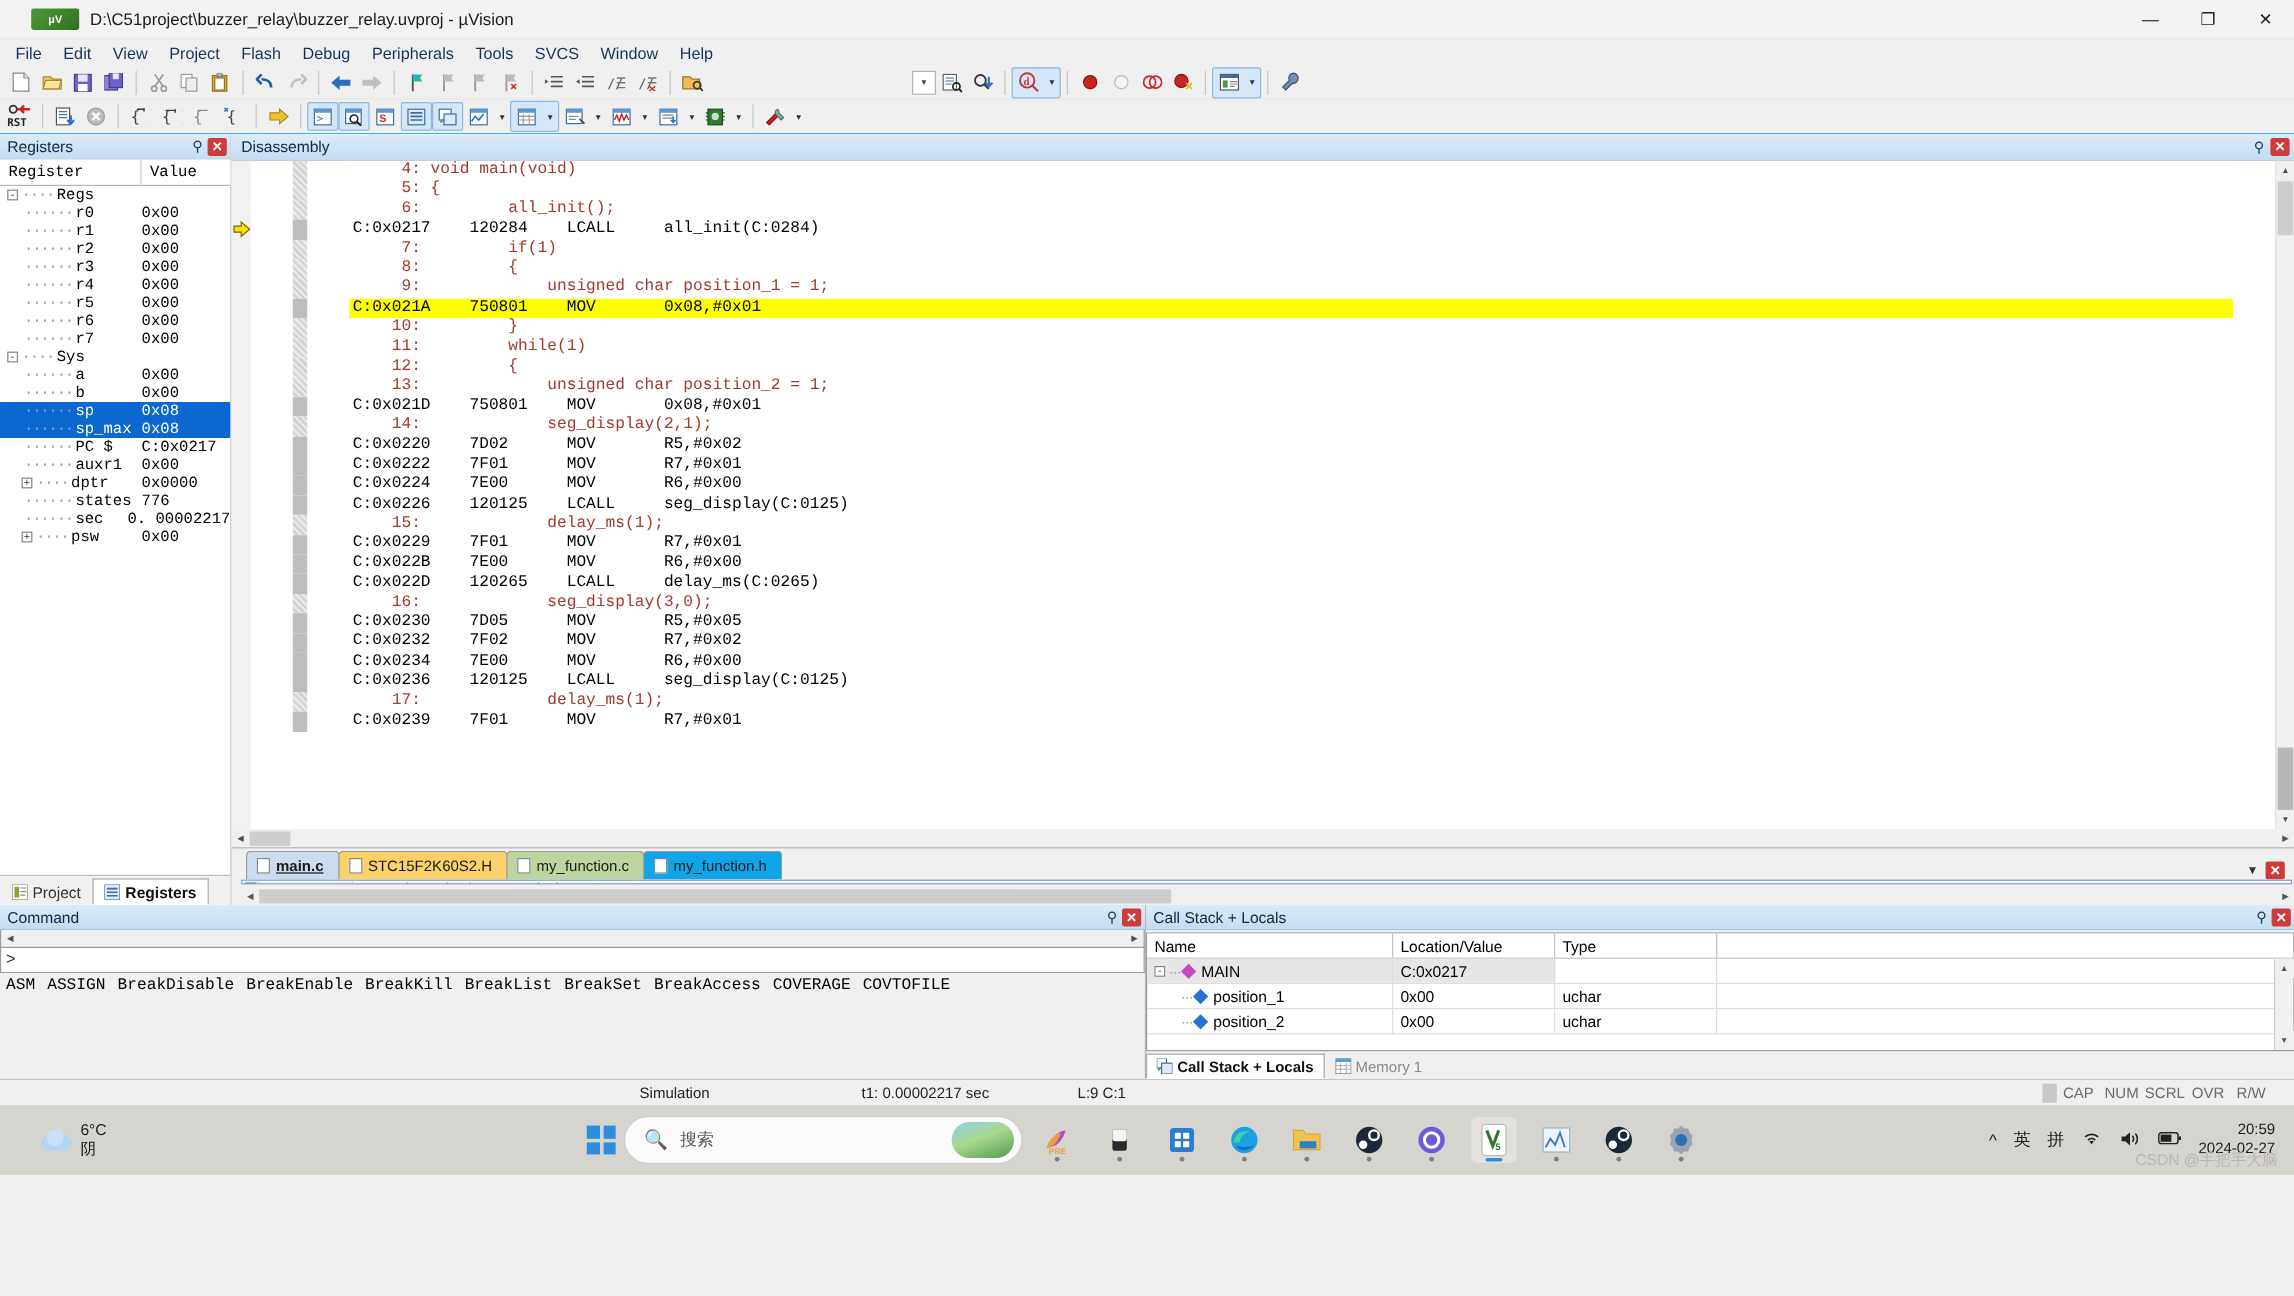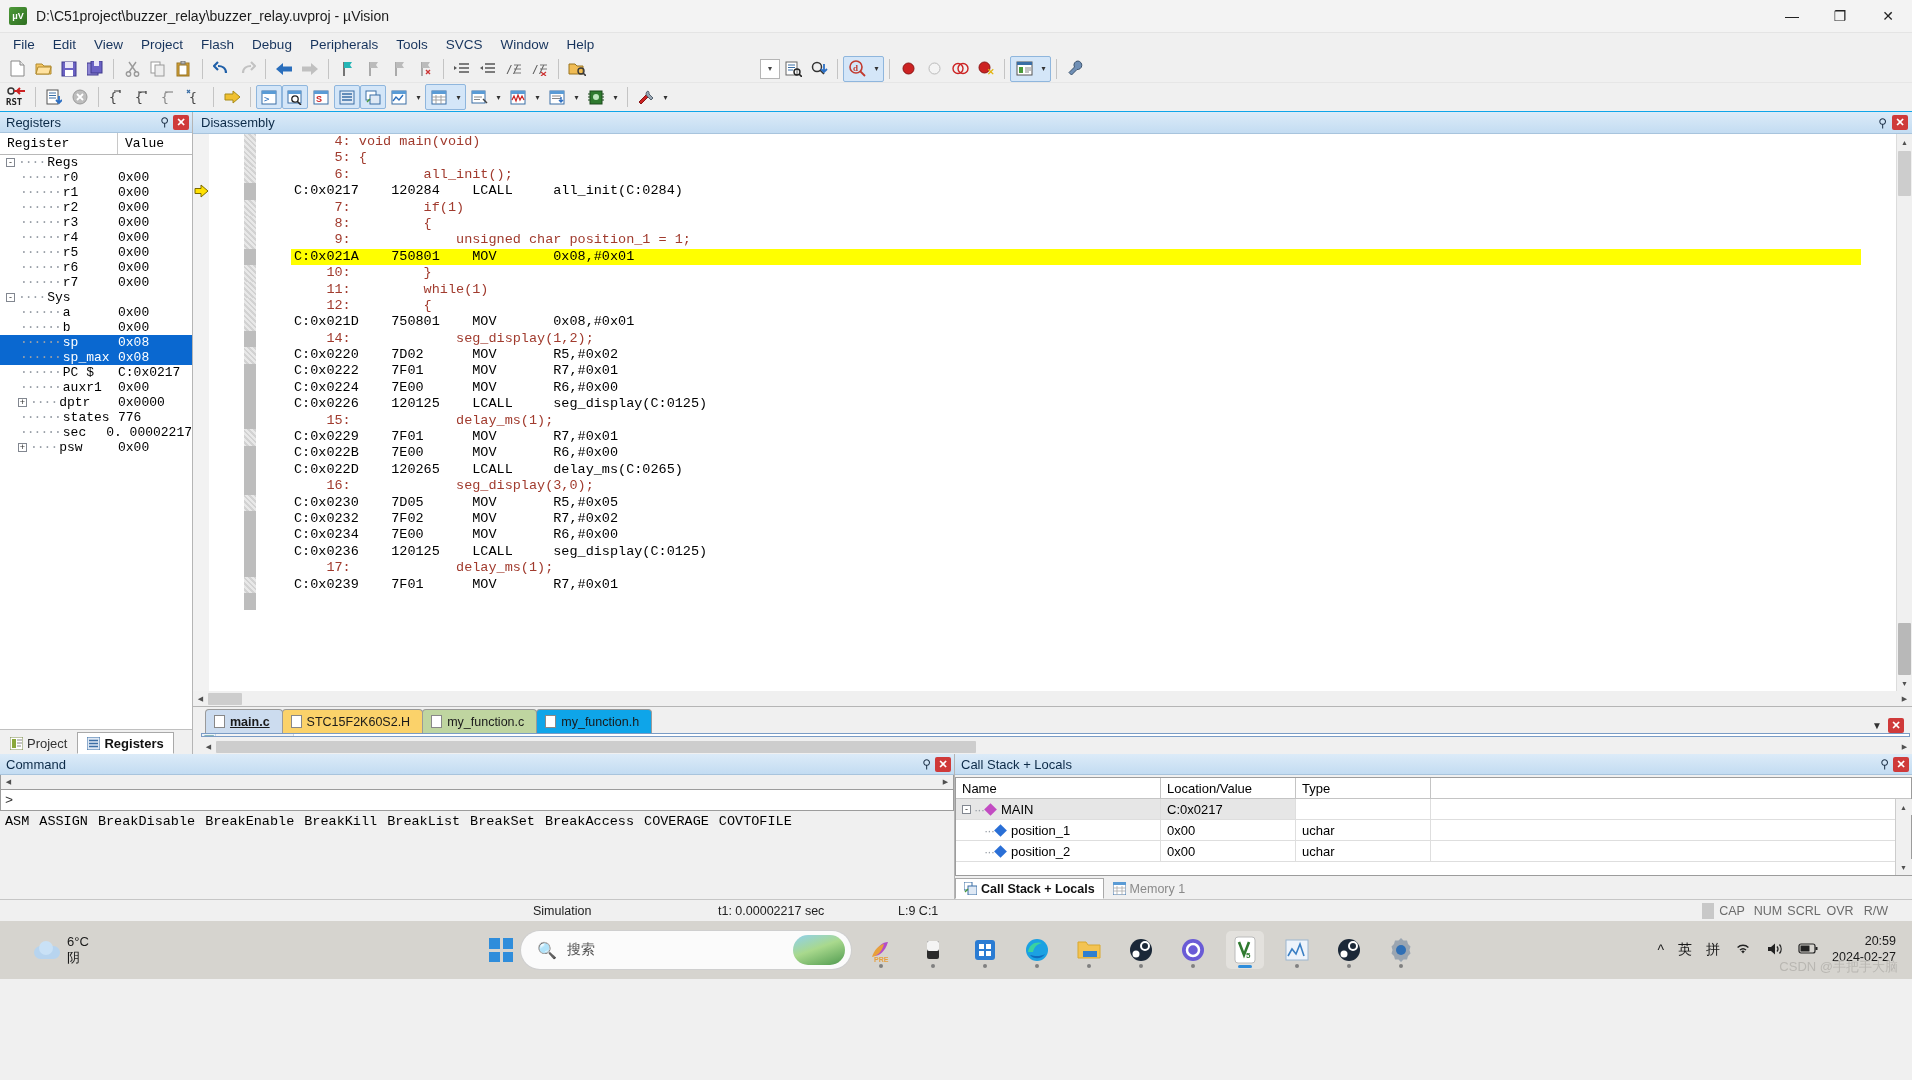--- a/index.html
+++ b/index.html
@@ -12,21 +12,21 @@
     overflow:hidden;
     user-select:none;
   }
 
   
   #titlebar {
     height:33px; background:#f3f3f3; display:flex; align-items:center;
     border-bottom:1px solid #e4e4e4;
   }
   #app-icon {
-    width:18px; height:18px; margin-left:9px; margin-right:9px;
+    width:40px; height:18px; margin-left:26px; margin-right:9px;
     background:linear-gradient(135deg,#4e9a3a,#2f7021);
     border-radius:2px; position:relative; flex:none;
     color:#fff; font-size:9px; font-weight:bold; line-height:18px; text-align:center;
   }
   #title-text { font-size:14px; color:#1a1a1a; }
   #win-buttons { margin-left:auto; display:flex; height:33px; }
   .winbtn {
     width:48px; height:33px; display:flex; align-items:center; justify-content:center;
     font-size:14px; color:#222;
   }
@@ -895,22 +895,23 @@
             <div class="cl src">     5: {</div>
             <div class="cl src">     6:         all_init();</div>
             <div class="cl asm">C:0x0217    120284    LCALL     all_init(C:0284)</div>
             <div class="cl src">     7:         if(1)</div>
             <div class="cl src">     8:         {</div>
             <div class="cl src">     9:             unsigned char position_1 = 1;</div>
             <div class="cl asm hl">C:0x021A    750801    MOV       0x08,#0x01</div>
             <div class="cl src">    10:         }</div>
             <div class="cl src">    11:         while(1)</div>
             <div class="cl src">    12:         {</div>
+            <div class="cl src">    13:             unsigned char position_2 = 1;</div>
             <div class="cl asm">C:0x021D    750801    MOV       0x08,#0x01</div>
-            <div class="cl src">    14:             seg_display(1,2);</div>
+            <div class="cl src">    14:             seg_display(2,1);</div>
             <div class="cl asm">C:0x0220    7D02      MOV       R5,#0x02</div>
             <div class="cl asm">C:0x0222    7F01      MOV       R7,#0x01</div>
             <div class="cl asm">C:0x0224    7E00      MOV       R6,#0x00</div>
             <div class="cl asm">C:0x0226    120125    LCALL     seg_display(C:0125)</div>
             <div class="cl src">    15:             delay_ms(1);</div>
             <div class="cl asm">C:0x0229    7F01      MOV       R7,#0x01</div>
             <div class="cl asm">C:0x022B    7E00      MOV       R6,#0x00</div>
             <div class="cl asm">C:0x022D    120265    LCALL     delay_ms(C:0265)</div>
             <div class="cl src">    16:             seg_display(3,0);</div>
             <div class="cl asm">C:0x0230    7D05      MOV       R5,#0x05</div>

